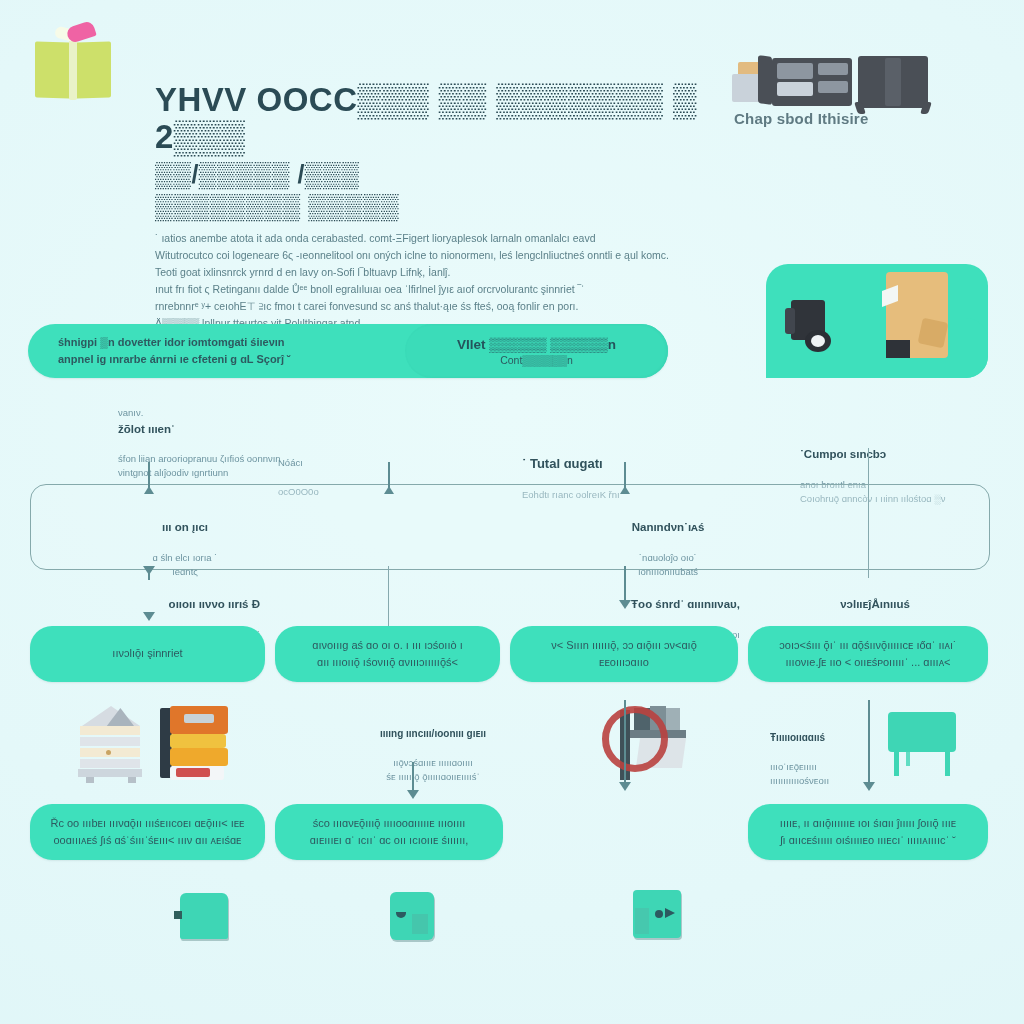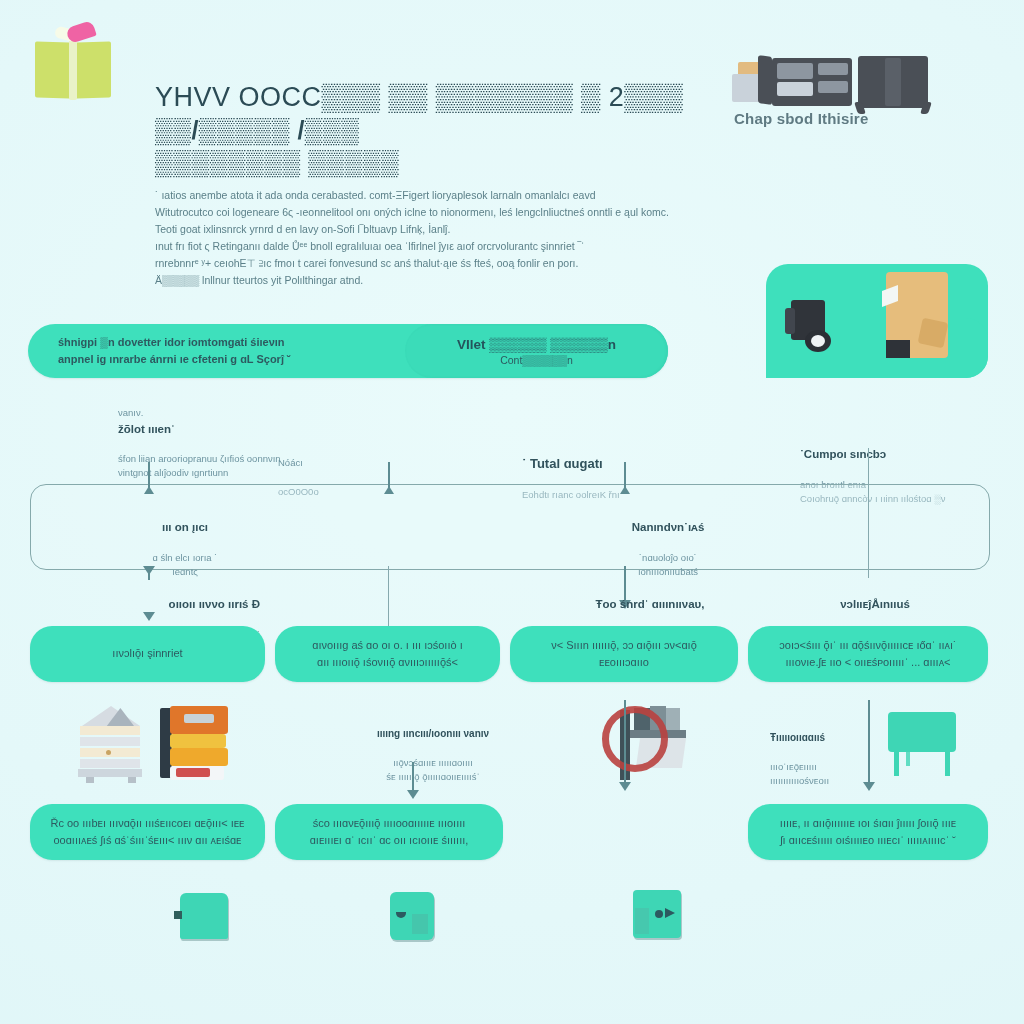--- a/index.html
+++ b/index.html
@@ -23,21 +23,21 @@
     color:#4a6b72;
     filter:blur(.35px);
     letter-spacing:.2px;
     white-space:pre-line;
   }
   .pt-dark{color:#2f4a52;}
 
   
   #header{left:155px;top:82px;width:600px;}
   #title-1{
-    font-size:27px;font-weight:400;color:#2b4b55;
+    font-size:33px;font-weight:700;color:#2b4b55;
     letter-spacing:.5px;line-height:1.12;
     filter:blur(.5px);
   }
   #title-2{
     font-size:25px;font-weight:800;color:#2b4b55;
     letter-spacing:.5px;line-height:1.15;margin-top:4px;
     filter:blur(.5px);
   }
   #title-3{
     font-size:25px;font-weight:800;color:#2b4b55;
@@ -264,21 +264,21 @@
   <div class="abs vline" style="left:148px;top:566px;height:14px;"></div>
   <div class="abs arrow" style="left:143px;top:566px;"></div>
   <div class="abs vline-thin" style="left:388px;top:566px;height:62px;"></div>
   <div class="abs vline" style="left:624px;top:566px;height:36px;"></div>
   <div class="abs arrow" style="left:619px;top:600px;"></div>
 
   <div class="abs anno" style="left:60px;top:582px;width:200px;text-align:right;">
     <b>ᴏııoıı ııννo ıırıś Đ</b>
     <span>Conoıtnr ııııbnı onrlnı tt lśıaνòıòrıaś</span>
   </div>
-  <div class="abs anno" style="left:560px;top:582px;width:180px;text-align:center;">
+  <div class="abs anno" style="left:560px;top:582px;width:180px;text-align:right;">
     <b>Ŧoo śnrdˈ ɑııınııνaυ,</b>
     <span>ıanıını ɑıeˈ ɑnśśbòıınoı</span>
   </div>
   <div class="abs anno" style="left:790px;top:582px;width:170px;text-align:center;">
     <b>νɔlııᴇĵÅınııuś</b>
     <span>śɑnlɑııśòıśś</span>
   </div>
   <div class="abs arrow" style="left:143px;top:612px;"></div>
 
   <div class="abs pill row-pill" style="left:30px;top:626px;width:235px;">
@@ -314,21 +314,21 @@
     <div class="abs" style="left:2px;top:4px;width:12px;height:70px;background:#2e3b45;border-radius:2px;"></div>
     <div class="abs" style="left:12px;top:2px;width:58px;height:28px;background:#e0762a;border-radius:3px;"></div>
     <div class="abs" style="left:26px;top:10px;width:30px;height:9px;background:#c8d2d8;border-radius:2px;"></div>
     <div class="abs" style="left:12px;top:30px;width:56px;height:14px;background:#f0c23f;border-radius:3px;"></div>
     <div class="abs" style="left:12px;top:44px;width:58px;height:18px;background:#efa92c;border-radius:3px;"></div>
     <div class="abs" style="left:12px;top:62px;width:54px;height:14px;background:#f3f6f8;border-radius:3px;"></div>
     <div class="abs" style="left:18px;top:64px;width:34px;height:9px;background:#d04f4f;border-radius:2px;"></div>
   </div>
 
   <div class="abs anno" style="left:348px;top:712px;width:170px;text-align:center;">
-    <b style="font-weight:600;font-size:10px;">ııııng ııncııı/ıoonııı  νanıν</b>
+    <b style="font-weight:600;font-size:10px;">ııııng ııncııı/ıoonııı  gıᴇıı</b>
     <span>ııǭνɔśɑıııᴇ ıııııɑoıııı
 śᴇ ııııııǭ ǭıııııɑoııᴇııııśˈ</span>
   </div>
   <div class="abs vline" style="left:412px;top:762px;height:32px;"></div>
   <div class="abs arrow" style="left:407px;top:790px;"></div>
 
   <div class="abs" style="left:590px;top:700px;width:110px;height:92px;">
     <div class="abs" style="left:44px;top:8px;width:22px;height:24px;background:#4f636b;"></div>
     <div class="abs" style="left:60px;top:6px;width:16px;height:26px;background:#7d8f96;"></div>
     <div class="abs" style="left:76px;top:8px;width:14px;height:22px;background:#9fb0b6;"></div>

